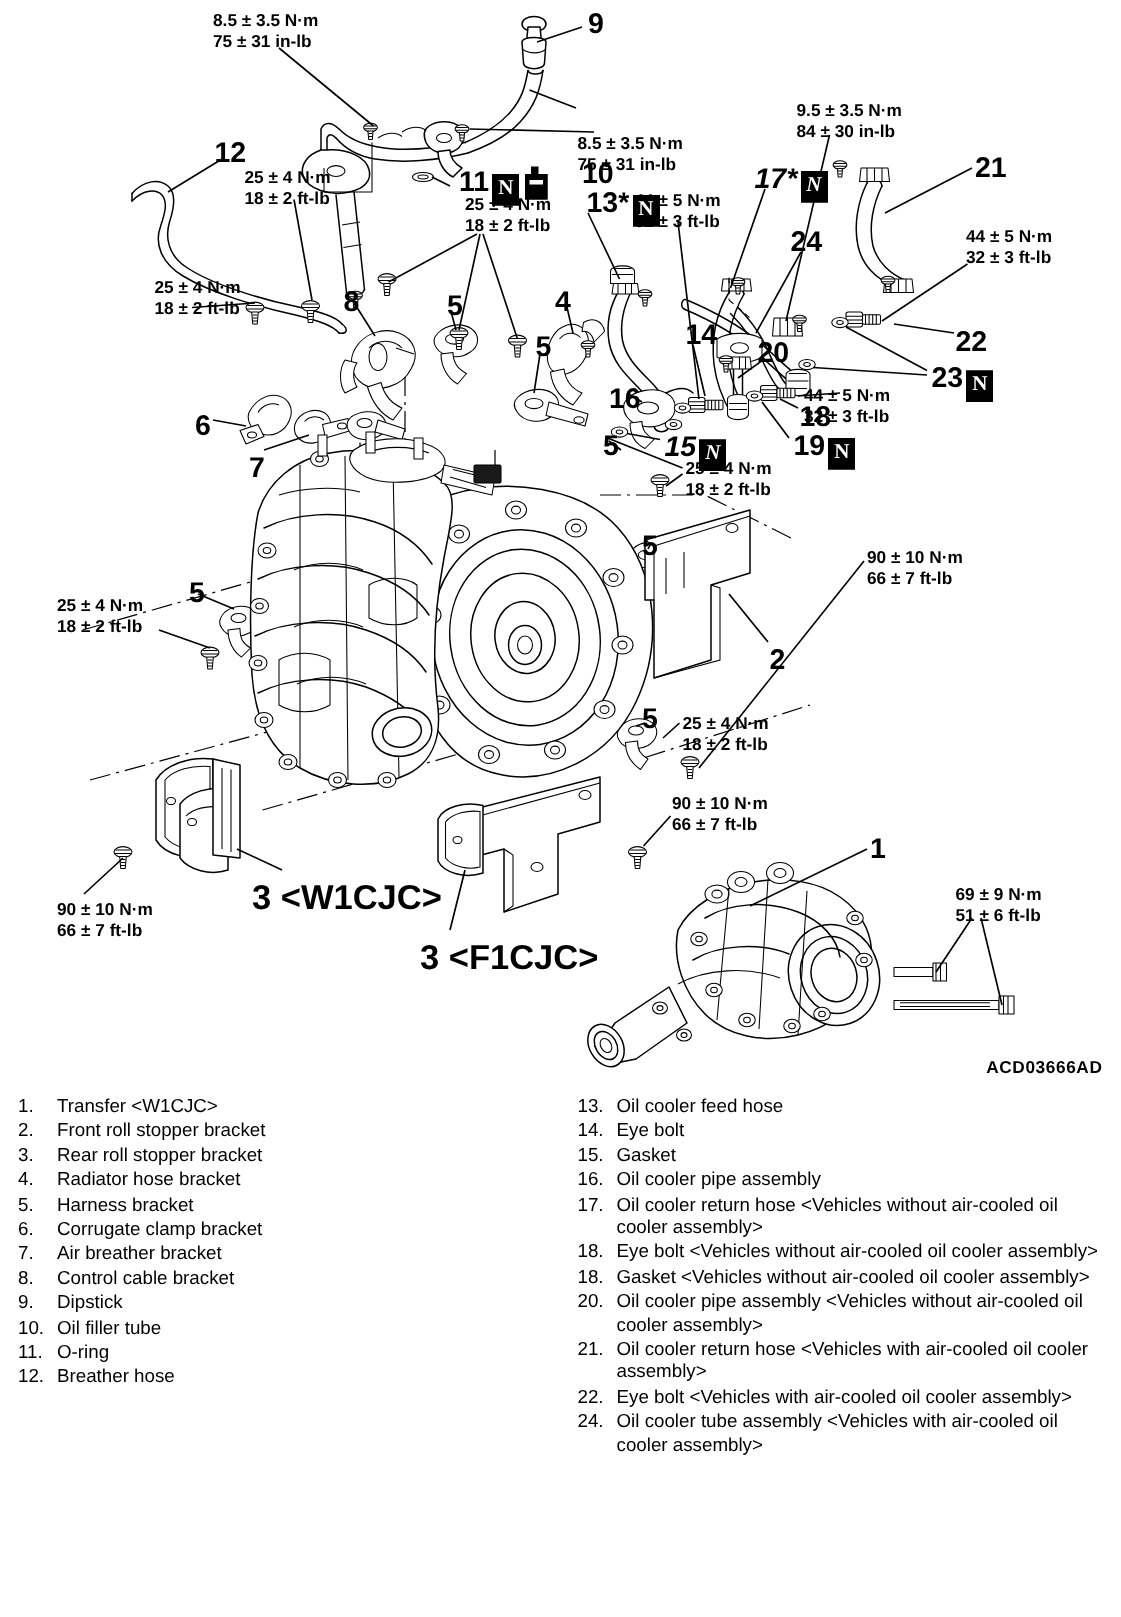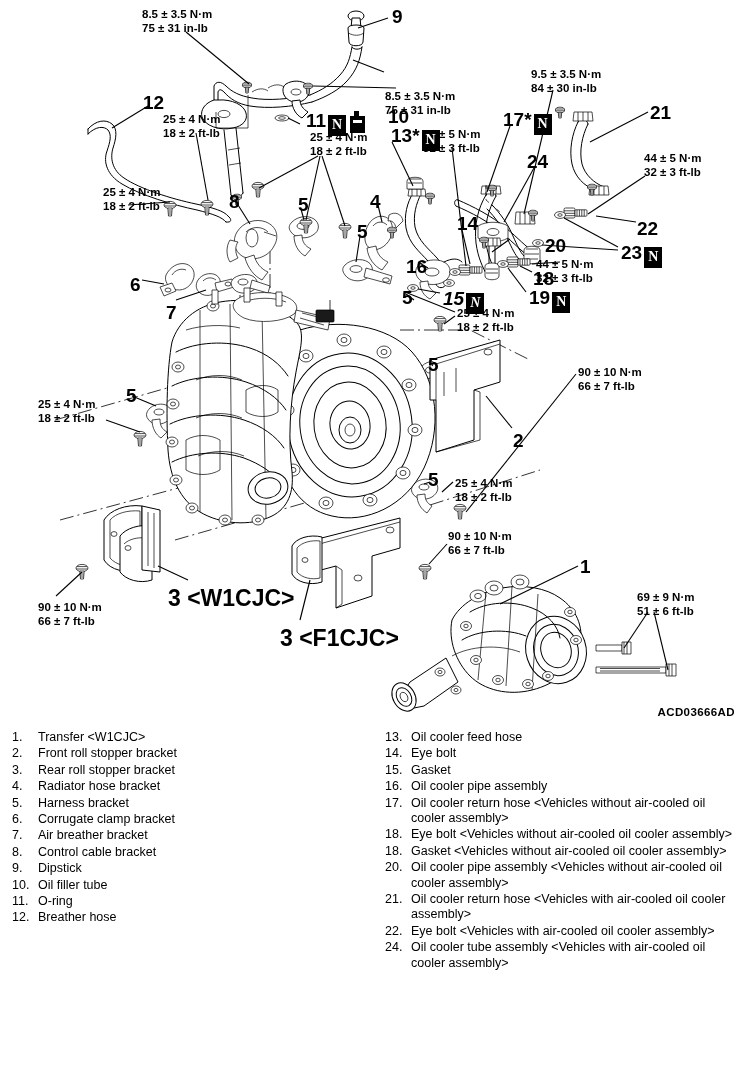--- a/index.html
+++ b/index.html
@@ -697,27 +697,27 @@
         <div>69 ± 9 N·m</div>
         <div>51 ± 6 ft-lb</div>
       </div>
     </div>
   <div id="number-layer">
       <div class="lbl item-num" style="left: 392px; top: 7px;"><span>9</span></div>
       <div class="lbl item-num" style="left: 388px; top: 67px; margin-top: 40px;"><span>10</span></div>
       <div class="lbl item-num" style="left: 143px; top: 93px;"><span>12</span></div>
       <div class="lbl item-num" style="left: 306px; top: 111px;"><span>11</span><span class="nbox"><span class="nglyph">N</span></span><span class="bottle"><span class="cap"></span><span class="body"></span></span></div>
       <div class="lbl item-num" style="left: 391px; top: 126px;"><span>13*</span><span class="nbox"><span class="nglyph">N</span></span></div>
-      <div class="lbl item-num" style="left: 503px; top: 110px;"><span>17*</span><span class="nbox"><span class="nglyph">N</span></span></div>
+      <div class="lbl item-num" style="left: 503px; top: 110px; font-style: italic;"><span>17*</span><span class="nbox"><span class="nglyph">N</span></span></div>
       <div class="lbl item-num" style="left: 650px; top: 103px;"><span>21</span></div>
       <div class="lbl item-num" style="left: 527px; top: 152px;"><span>24</span></div>
       <div class="lbl item-num" style="left: 637px; top: 219px;"><span>22</span></div>
       <div class="lbl item-num" style="left: 621px; top: 243px;"><span>23</span><span class="nbox"><span class="nglyph">N</span></span></div>
       <div class="lbl item-num" style="left: 457px; top: 214px;"><span>14</span></div>
-      <div class="lbl item-num" style="left: 505px; top: 236px; margin-left: 40px;"><span>20</span></div>
+      <div class="lbl item-num" style="left: 505px; top: 226px;"><span>20</span></div>
       <div class="lbl item-num" style="left: 533px; top: 269px;"><span>18</span></div>
       <div class="lbl item-num" style="left: 529px; top: 288px;"><span>19</span><span class="nbox"><span class="nglyph">N</span></span></div>
       <div class="lbl item-num" style="left: 443px; top: 289px; font-style: italic;"><span>15</span><span class="nbox"><span class="nglyph">N</span></span></div>
       <div class="lbl item-num" style="left: 406px; top: 257px;"><span>16</span></div>
       <div class="lbl item-num" style="left: 229px; top: 192px;"><span>8</span></div>
       <div class="lbl item-num" style="left: 370px; top: 192px;"><span>4</span></div>
       <div class="lbl item-num" style="left: 130px; top: 275px;"><span>6</span></div>
       <div class="lbl item-num" style="left: 166px; top: 303px;"><span>7</span></div>
       <div class="lbl item-num" style="left: 298px; top: 195px;"><span>5</span></div>
       <div class="lbl item-num" style="left: 357px; top: 222px;"><span>5</span></div>

